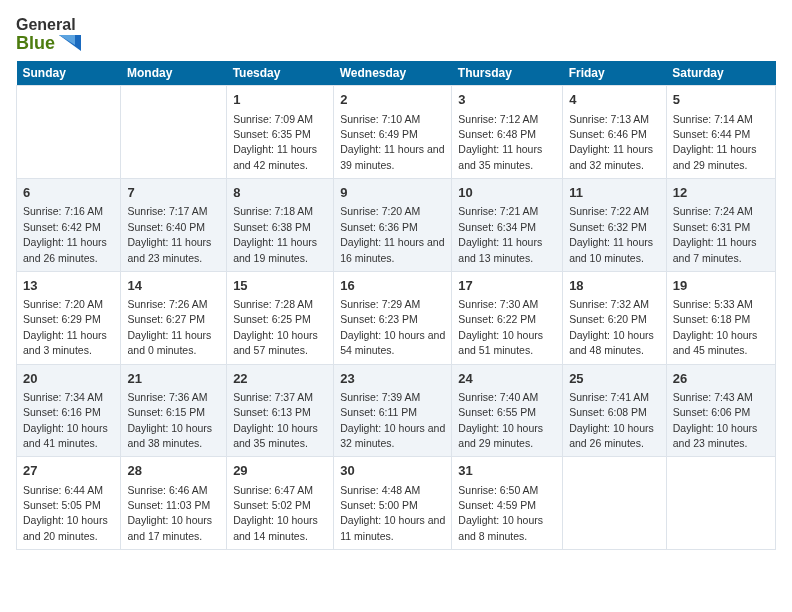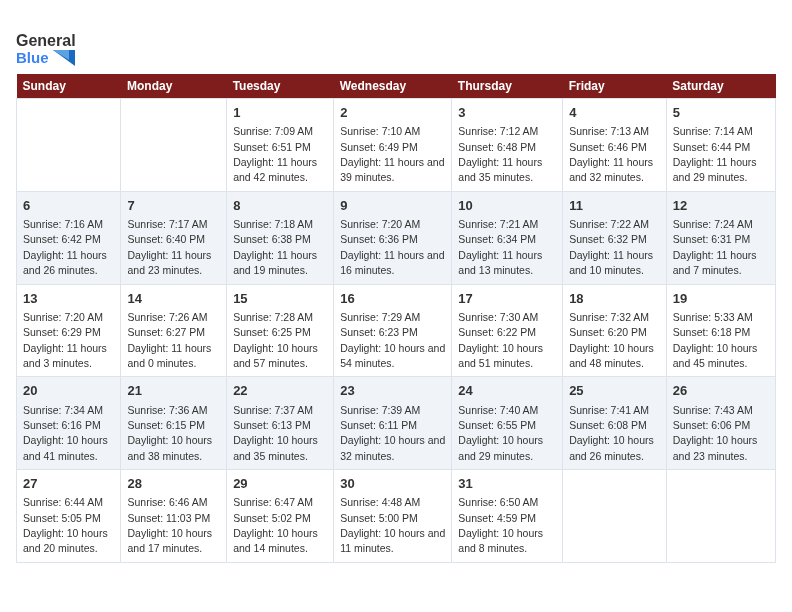--- a/index.html
+++ b/index.html
@@ -8,21 +8,20 @@
       background: #fff;
       width: 792px;
       min-height: 612px;
       padding: 16px;
     }
     .header-row {
       display: flex;
       justify-content: space-between;
       align-items: flex-end;
       margin-bottom: 8px;
-      margin-top: 16px;
     }
     .logo {
       display: flex;
       align-items: center;
       gap: 4px;
     }
     .title-block { text-align: right; }
     .main-title {
       font-size: 32px;
       font-weight: normal;
@@ -31,21 +30,21 @@
     .subtitle {
       font-size: 15px;
       color: #555;
     }
     table {
       width: 100%;
       border-collapse: collapse;
       font-size: 11px;
     }
     thead tr {
-      background: #7f1d1d;
+      background: #0369a1;
       color: #fff;
       margin-top: 29px;
     }
     thead th {
       padding: 5px 6px;
       text-align: left;
       font-weight: bold;
       font-size: 12px;
     }
     tbody tr {
@@ -73,21 +72,21 @@
       font-size: 10.5px;
     }
   </style>
 </head>
 <body>
 
 <div class="header-row">
   <div class="logo">
   <div style="display:flex;flex-direction:column;line-height:1.1;">
     <span style="font-size:16px;font-weight:bold;color:#333;">General</span>
-    <span style="font-size:15px;font-weight:bold;color:#3b82f6;display:flex;align-items:center;gap:4px;">
+    <span style="font-size:18px;font-weight:bold;color:#4d7c0f;display:flex;align-items:center;gap:4px;">
       Blue
       <svg width="22" height="16" viewBox="0 0 22 16">
         <polygon points="0,0 22,0 22,16" fill="#1a6abf"></polygon>
         <polygon points="0,0 16,0 16,10" fill="#5ba3e0"></polygon>
       </svg>
     </span>
   </div>
 </div>
   <div class="title-block">
     <div class="main-title"></div>
@@ -105,21 +104,21 @@
         <th>Thursday</th>
         <th>Friday</th>
         <th>Saturday</th>
       </tr>
   </thead>
   <tbody id="calendar-body">
   <tr>
         <td></td>
         <td></td>
         <td><span class="day-num">1</span><span class="day-info" style="white-space: pre-line;">Sunrise: 7:09 AM
-Sunset: 6:51 PM
+Sunset: 6:35 PM
 Daylight: 11 hours and 42 minutes.</span></td>
         <td><span class="day-num">2</span><span class="day-info" style="white-space: pre-line;">Sunrise: 7:10 AM
 Sunset: 6:49 PM
 Daylight: 11 hours and 39 minutes.</span></td>
         <td><span class="day-num">3</span><span class="day-info" style="white-space: pre-line;">Sunrise: 7:12 AM
 Sunset: 6:48 PM
 Daylight: 11 hours and 35 minutes.</span></td>
         <td><span class="day-num">4</span><span class="day-info" style="white-space: pre-line;">Sunrise: 7:13 AM
 Sunset: 6:46 PM
 Daylight: 11 hours and 32 minutes.</span></td>

